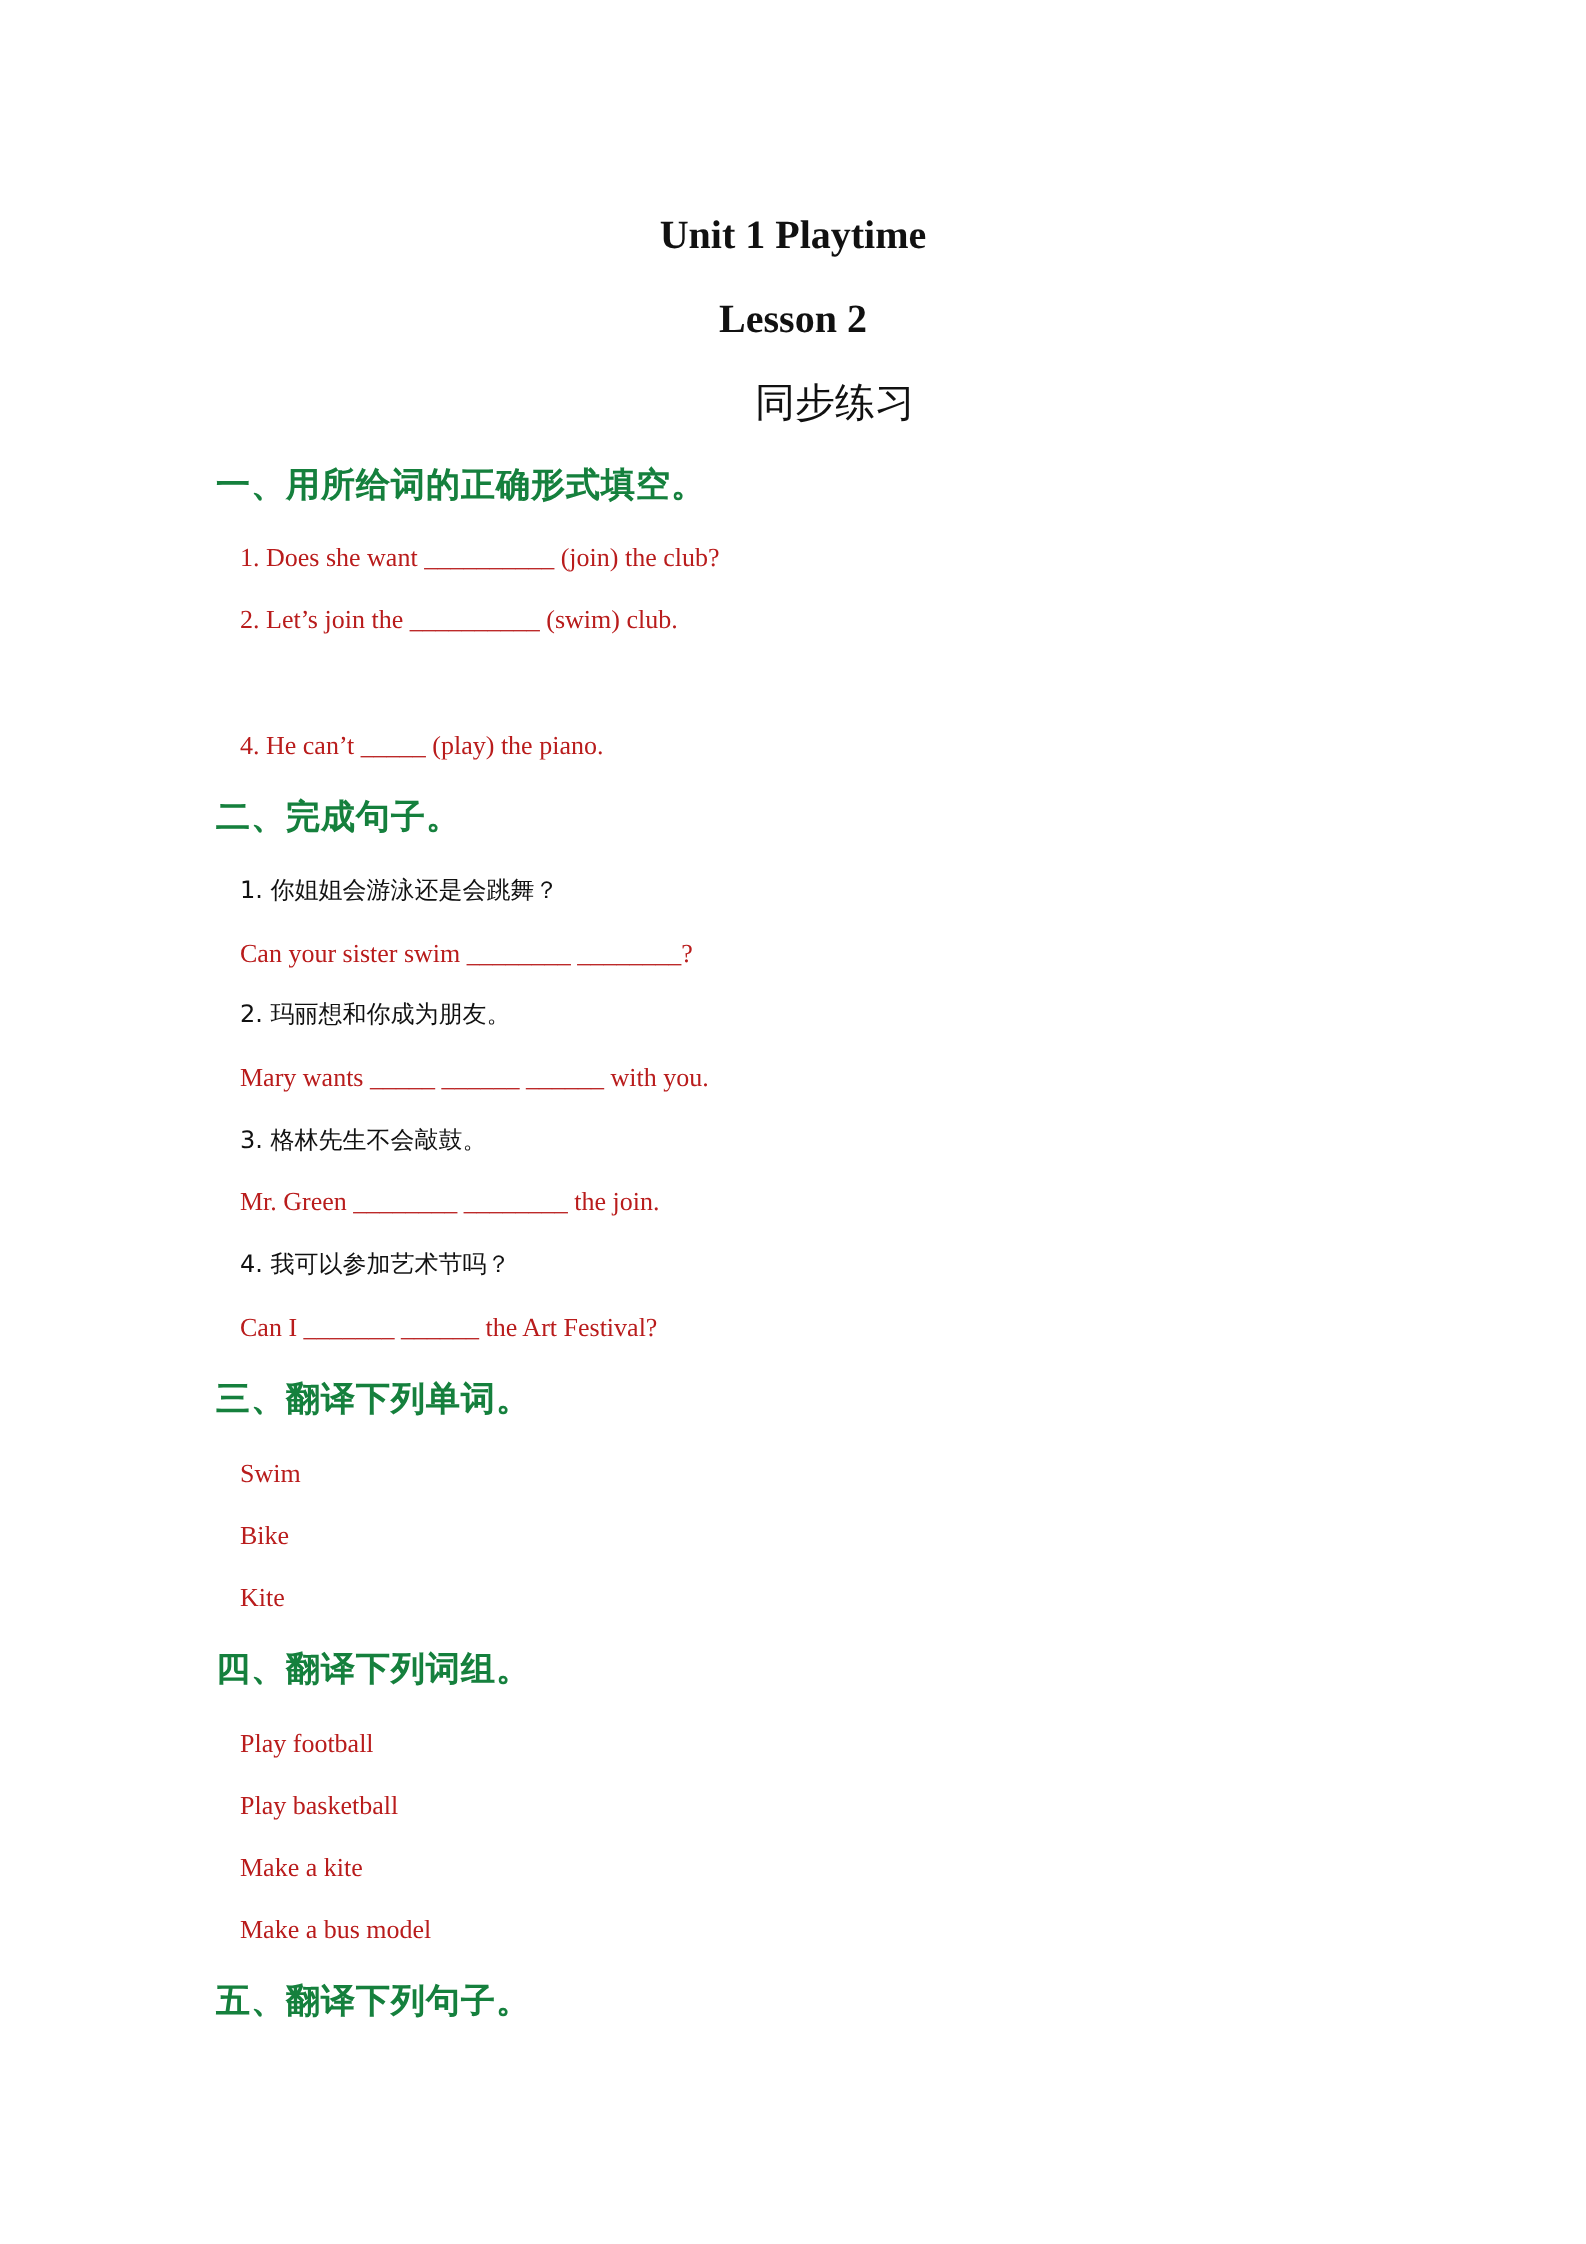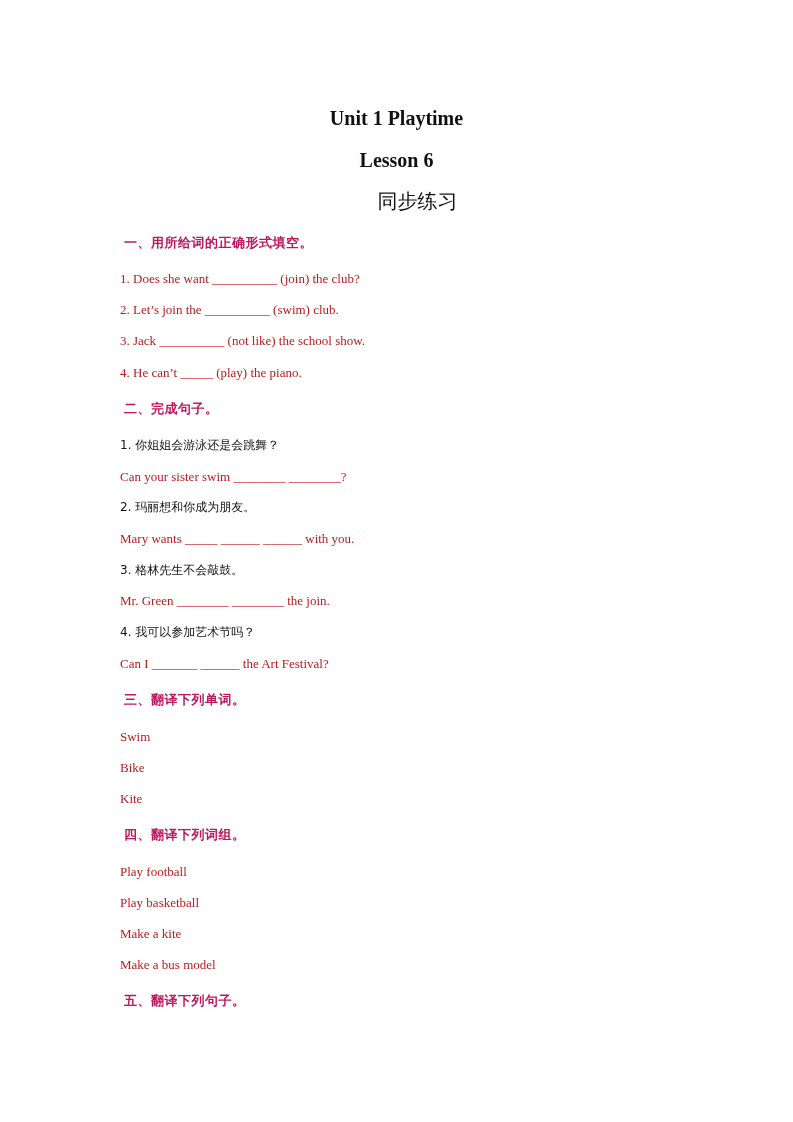--- a/index.html
+++ b/index.html
@@ -38,26 +38,26 @@
       width: 793px;
       text-align: center;
       font-family: "DejaVu Sans", sans-serif;
       font-size: 20px;
       line-height: 24px;
       color: #111;
       padding-left: 21px;
     }
     .section-heading {
       position: absolute;
-      left: 124px;
+      left: 108px;
       font-family: "DejaVu Sans", sans-serif;
       font-weight: bold;
-      font-size: 13px;
+      font-size: 17px;
       line-height: 22px;
-      color: #be185d;
+      color: #15803d;
       letter-spacing: 0.5px;
     }
     .line {
       position: absolute;
       left: 120px;
       font-family: "Liberation Serif", "DejaVu Serif", serif;
       font-size: 13px;
       line-height: 16px;
       color: #b91c1c;
       white-space: pre;
@@ -71,27 +71,26 @@
       color: #111;
       white-space: pre;
     }
   </style>
 </head>
 <body>
 
 <div class="page">
 
   <div class="title" style="top:106px;">Unit 1 Playtime</div>
-  <div class="title" style="top:148px;">Lesson 6</div>
+  <div class="title" style="top:148px;">Lesson 2</div>
   <div class="title-cn" style="top:189px;">同步练习</div>
 
   <div class="section-heading" style="top:232px;">一、用所给词的正确形式填空。</div>
   <div class="line" style="top:271px;"><span>1. Does she want </span><span>__________</span><span> (join) the club?</span></div>
   <div class="line" style="top:302px;text-align:right;"><span>2. Let’s join the </span><span>__________</span><span> (swim) club.</span></div>
-  <div class="line" style="top:333px;"><span>3. Jack </span><span>__________</span><span> (not like) the school show.</span></div>
   <div class="line" style="top:365px;"><span>4. He can’t </span><span>_____</span><span> (play) the piano.</span></div>
 
   <div class="section-heading" style="top:398px;">二、完成句子。</div>
   <div class="line-cn" style="top:437px;">1. 你姐姐会游泳还是会跳舞？</div>
   <div class="line" style="top:469px;">Can your sister swim ________ ________?</div>
   <div class="line-cn" style="top:499px;">2. 玛丽想和你成为朋友。</div>
   <div class="line" style="top:531px;">Mary wants _____ ______ ______ with you.</div>
   <div class="line-cn" style="top:562px;">3. 格林先生不会敲鼓。</div>
   <div class="line" style="top:593px;">Mr. Green ________ ________ the join.</div>
   <div class="line-cn" style="top:624px;">4. 我可以参加艺术节吗？</div>

